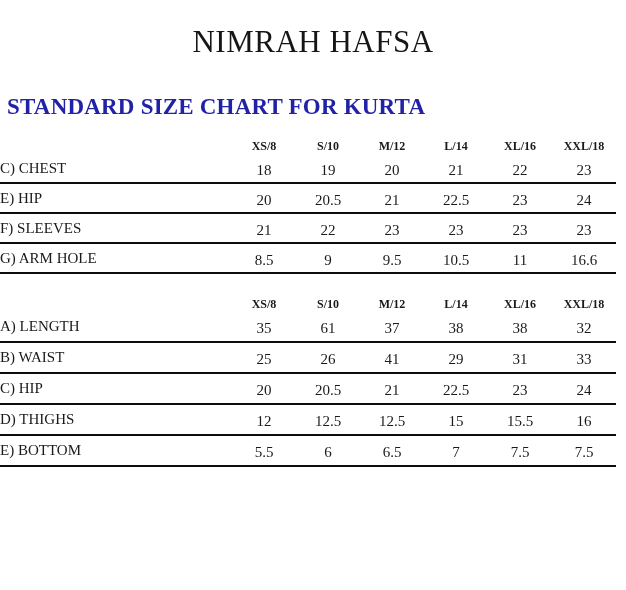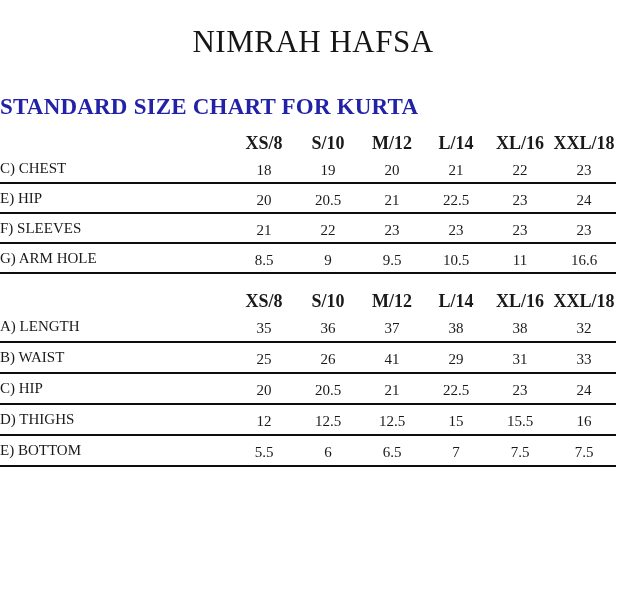--- a/index.html
+++ b/index.html
@@ -25,20 +25,21 @@
     height: 37px;
     line-height: 37px;
     text-align: center;
     font-size: 31px;
     font-weight: 400;
     letter-spacing: 0.5px;
     color: #161616;
   }
   .section-heading {
     margin: 0;
+    padding-left: 7px;
     font-size: 23px;
     line-height: 26px;
     font-weight: 700;
     color: #2222a8;
     letter-spacing: 0.2px;
     white-space: nowrap;
   }
   .heading-kurta { margin-top: 34px; }
   .heading-pant  { margin-top: 11px; }
 
@@ -49,21 +50,21 @@
   }
   .table-kurta { margin-top: 12px; }
   .table-pant  { margin-top: 16px; }
 
   col.col-label { width: 232px; }
   col.col-size  { width: 64px;  }
 
   table.size-table thead th {
     height: 22px;
     padding: 0;
-    font-size: 18px;
+    font-size: 12px;
     font-weight: 700;
     text-align: center;
     vertical-align: bottom;
     white-space: nowrap;
   }
   .table-kurta tbody td { height: 28px; }
   .table-pant  tbody td { height: 29px; }
 
   table.size-table tbody td {
     padding: 0;
@@ -178,21 +179,21 @@
           <th>M/12</th>
           <th>L/14</th>
           <th>XL/16</th>
           <th>XXL/18</th>
         </tr>
       </thead>
       <tbody>
         <tr>
           <td class="row-label">A) LENGTH</td>
           <td class="size-value"><span>35</span></td>
-          <td class="size-value"><span>36</span></td>
+          <td class="size-value"><span>61</span></td>
           <td class="size-value"><span>37</span></td>
           <td class="size-value"><span>38</span></td>
           <td class="size-value"><span>38</span></td>
           <td class="size-value"><span>32</span></td>
         </tr>
         <tr>
           <td class="row-label">B) WAIST</td>
           <td class="size-value"><span>25</span></td>
           <td class="size-value"><span>26</span></td>
           <td class="size-value"><span>41</span></td>

